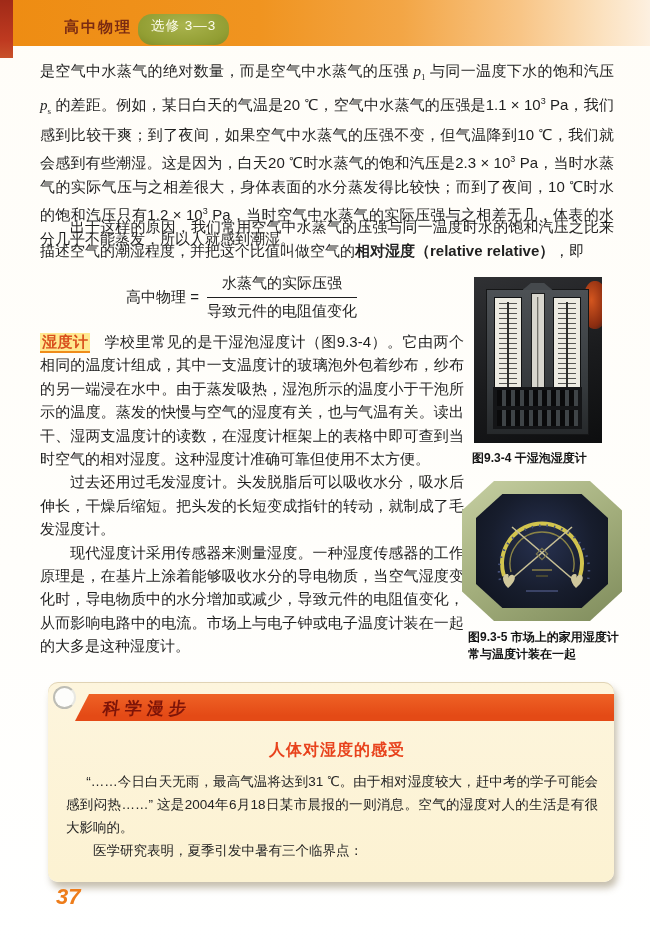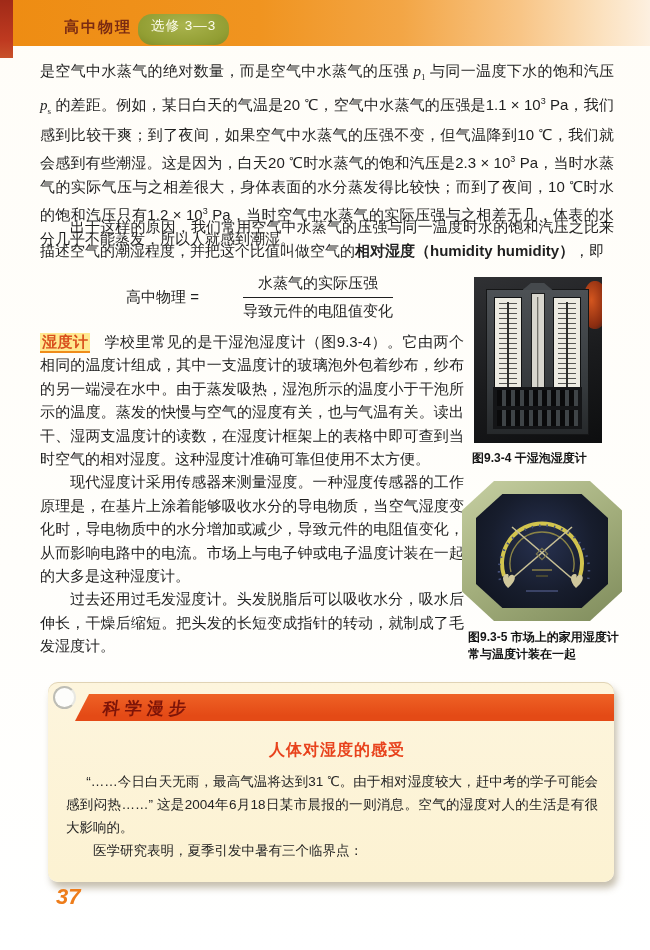--- a/index.html
+++ b/index.html
@@ -35,21 +35,21 @@
   .seg-b { font-weight:bold; }
   .seg-i { font-style:italic; font-family:"Liberation Serif", serif; }
   .seg-sub { font-size:9px; vertical-align:-4px; font-family:"Liberation Serif", serif; }
   .seg-sup { font-size:9px; vertical-align:6px; }
   
   .columns { position:absolute; left:40px; top:264px; width:588px; display:flex; }
   .leftcol { width:424px; }
   .rightcol { width:164px; margin-left:0; }
   .formula-row { height:66px; padding-left:86px; display:flex; align-items:center; font-size:15px; }
   .formula-lhs { margin-right:8px; }
-  .frac { display:inline-block; text-align:center; vertical-align:middle;margin-left:36px; }
+  .frac { display:inline-block; text-align:center; vertical-align:middle; }
   .frac .num { display:block; padding:0 10px 4px; border-bottom:1.5px solid #1f1f1f; }
   .frac .den { display:block; padding-top:4px; }
   .colpara { text-align:justify; font-size:15px; line-height:23.4px; }
   .hl-label {
     color:#d94f1d; font-weight:bold; background:#ffe88f;
     border-bottom:2.5px solid #ef8c1a; padding:0 2px 1px;
   }
   .hyg-gap { display:inline-block; width:0.9em; }
   .indent { text-indent:2em; }
   
@@ -155,40 +155,40 @@
 <body>
 
 <div class="page">
 
   <div class="top-band"></div>
   <div class="red-stripe"></div>
   <div class="header-course">高中物理</div>
   <div class="header-badge">选修 3—3</div>
 
   <div class="para para1"><span>是空气中水蒸气的绝对数量，而是空气中水蒸气的压强 </span><span class="seg-i">p</span><span class="seg-sub">1</span><span> 与同一温度下水的饱和汽压 </span><span class="seg-i">p</span><span class="seg-sub">s</span><span> 的差距。例如，某日白天的气温是20 ℃，空气中水蒸气的压强是1.1 × 10</span><span class="seg-sup">3</span><span> Pa，我们感到比较干爽；到了夜间，如果空气中水蒸气的压强不变，但气温降到10 ℃，我们就会感到有些潮湿。这是因为，白天20 ℃时水蒸气的饱和汽压是2.3 × 10</span><span class="seg-sup">3</span><span> Pa，当时水蒸气的实际气压与之相差很大，身体表面的水分蒸发得比较快；而到了夜间，10 ℃时水的饱和汽压只有1.2 × 10</span><span class="seg-sup">3</span><span> Pa，当时空气中水蒸气的实际压强与之相差无几，体表的水分几乎不能蒸发，所以人就感到潮湿。</span></div>
-  <div class="para para2"><span>出于这样的原因，我们常用空气中水蒸气的压强与同一温度时水的饱和汽压之比来描述空气的潮湿程度，并把这个比值叫做空气的</span><span class="seg-b">相对湿度</span><span class="seg-b">（humidity humidity）</span><span>，即</span></div>
+  <div class="para para2"><span>出于这样的原因，我们常用空气中水蒸气的压强与同一温度时水的饱和汽压之比来描述空气的潮湿程度，并把这个比值叫做空气的</span><span class="seg-b">相对湿度</span><span class="seg-b">（relative relative）</span><span>，即</span></div>
 
   <div class="columns">
     <div class="leftcol">
 
       <div class="formula-row">
         <span class="formula-lhs">高中物理 =</span>
         <span class="frac">
           <span class="num">水蒸气的实际压强</span>
           <span class="den">导致元件的电阻值变化</span>
         </span>
       </div>
 
       <div class="colpara">
         <span class="hl-label">湿度计</span><span class="hyg-gap"></span><span>学校里常见的是干湿泡湿度计（图9.3-4）。它由两个相同的温度计组成，其中一支温度计的玻璃泡外包着纱布，纱布的另一端浸在水中。由于蒸发吸热，湿泡所示的温度小于干泡所示的温度。蒸发的快慢与空气的湿度有关，也与气温有关。读出干、湿两支温度计的读数，在湿度计框架上的表格中即可查到当时空气的相对湿度。这种湿度计准确可靠但使用不太方便。</span>
       </div>
 
+      <div class="colpara indent">过去还用过毛发湿度计。头发脱脂后可以吸收水分，吸水后伸长，干燥后缩短。把头发的长短变成指针的转动，就制成了毛发湿度计。</div>
+
       <div class="colpara indent">现代湿度计采用传感器来测量湿度。一种湿度传感器的工作原理是，在基片上涂着能够吸收水分的导电物质，当空气湿度变化时，导电物质中的水分增加或减少，导致元件的电阻值变化，从而影响电路中的电流。市场上与电子钟或电子温度计装在一起的大多是这种湿度计。</div>
-
-      <div class="colpara indent">过去还用过毛发湿度计。头发脱脂后可以吸收水分，吸水后伸长，干燥后缩短。把头发的长短变成指针的转动，就制成了毛发湿度计。</div>
     </div>
 
     <div class="rightcol">
 
       <div class="fig1">
         <div class="fig1-blob"></div>
         <div class="fig1-body">
           <div class="fig1-mount"></div>
           <div class="fig1-scale left"></div>
           <div class="fig1-mid"></div>

